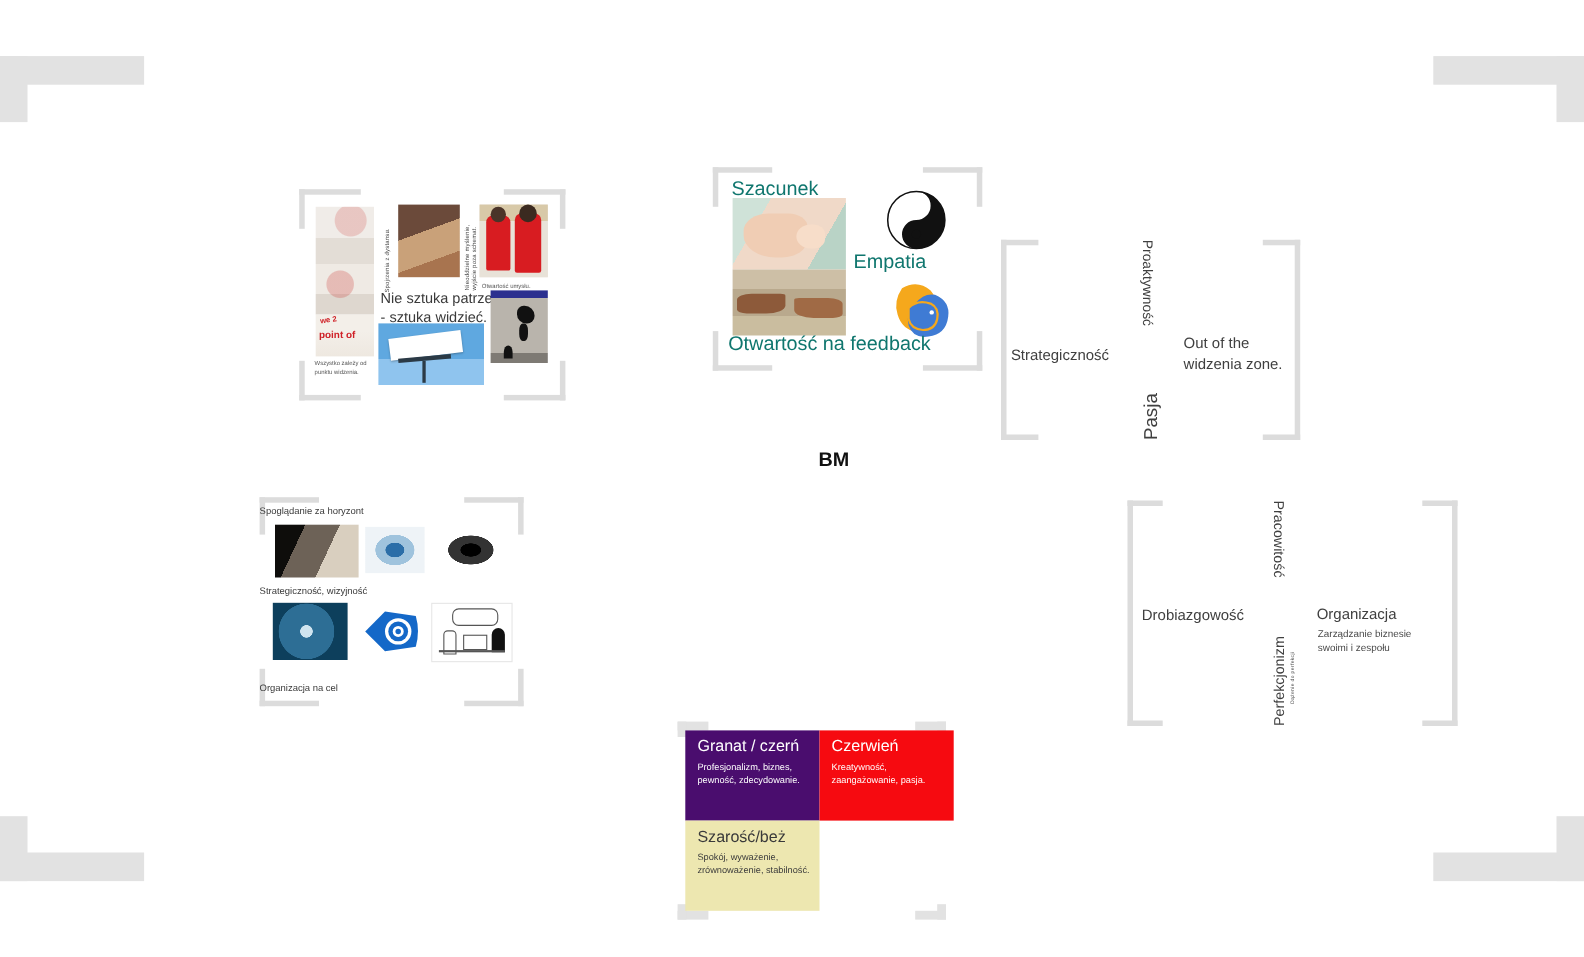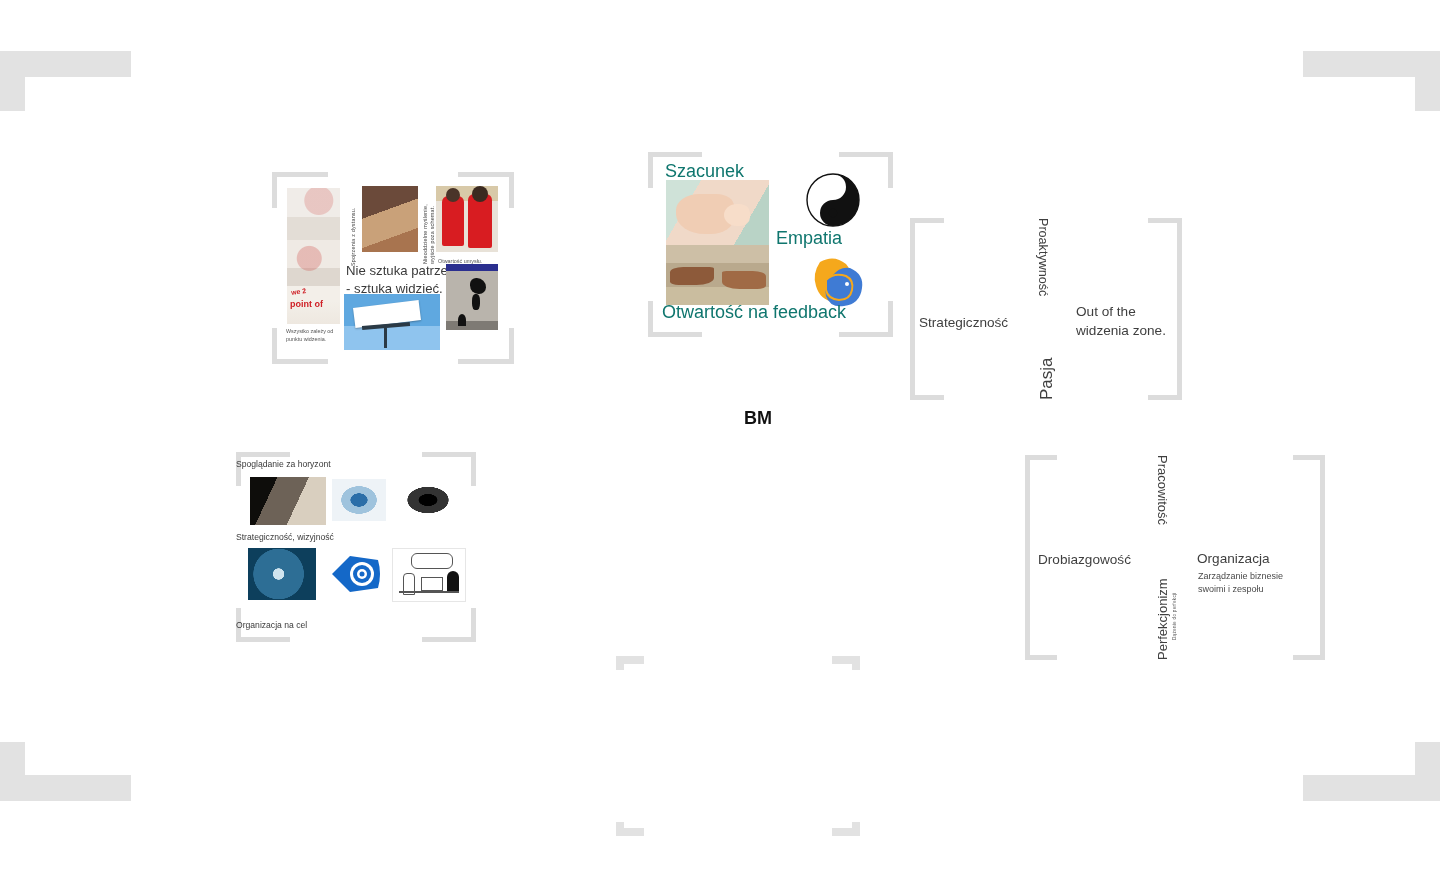--- a/index.html
+++ b/index.html
@@ -267,13 +267,25 @@
 <div class="panel" id="colors">
   <div class="brk" style="left:0;top:0;width:28px;height:8px;background:#e2e2e2;"></div>
   <div class="brk" style="left:0;top:0;width:8px;height:14px;background:#e2e2e2;"></div>
   <div class="brk" style="left:216px;top:0;width:28px;height:8px;background:#e2e2e2;"></div>
   <div class="brk" style="left:236px;top:0;width:8px;height:14px;background:#e2e2e2;"></div>
   <div class="brk" style="left:0;top:172px;width:28px;height:8px;background:#e2e2e2;"></div>
   <div class="brk" style="left:0;top:166px;width:8px;height:14px;background:#e2e2e2;"></div>
   <div class="brk" style="left:216px;top:172px;width:28px;height:8px;background:#e2e2e2;"></div>
   <div class="brk" style="left:236px;top:166px;width:8px;height:14px;background:#e2e2e2;"></div>
 
+  <div class="cb" id="cb0" style="left: 7px; top: 8px; background: rgb(74, 13, 110); color: rgb(255, 255, 255);">
+    <h4>Granat / czerń</h4>
+    <p>Profesjonalizm, biznes, pewność, zdecydowanie.</p>
+  </div>
+  <div class="cb" id="cb1" style="left: 129px; top: 8px; background: rgb(246, 10, 16); color: rgb(255, 255, 255);">
+    <h4>Czerwień</h4>
+    <p>Kreatywność, zaangażowanie, pasja.</p>
+  </div>
+  <div class="cb" id="cb2" style="left: 7px; top: 90px; background: rgb(237, 231, 176); color: rgb(58, 58, 58);">
+    <h4>Szarość/beż</h4>
+    <p>Spokój, wyważenie, zrównoważenie, stabilność.</p>
+  </div>
 </div>
 
 </body></html>

